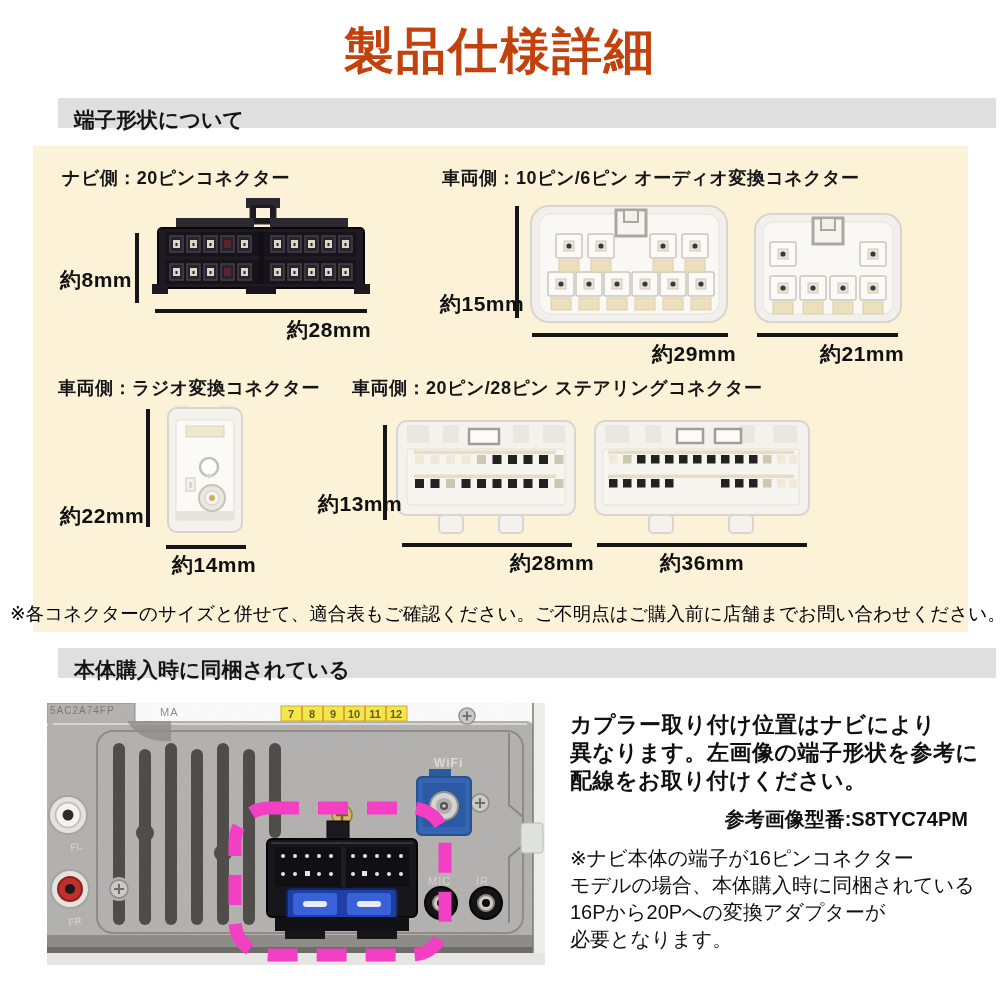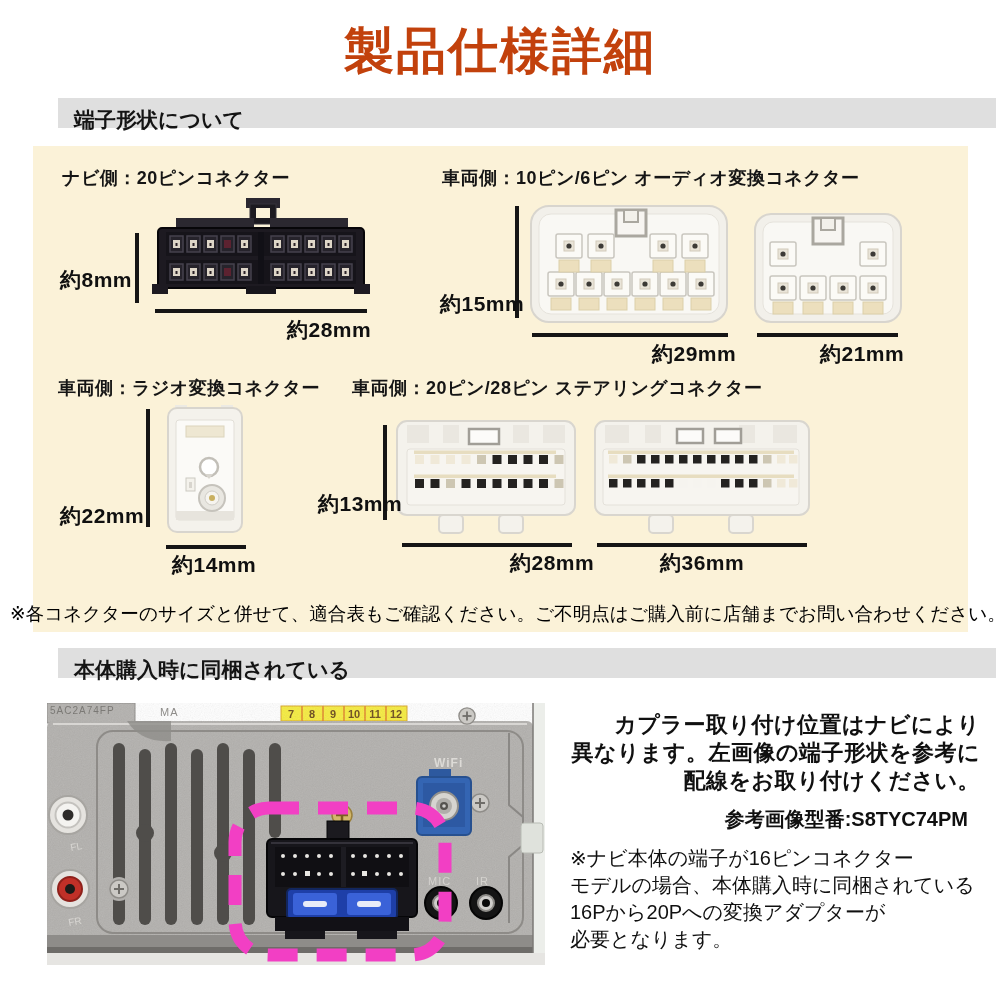--- a/index.html
+++ b/index.html
@@ -11,21 +11,21 @@
   .section-bar{left:30px;width:938px;height:30px;background:#dfdfdf;margin-left:28px;}
   .section-bar span{display:block;padding-left:16px;line-height:43px;font-size:21px;font-weight:bold;color:#141414;}
   #bar1{top:98px;} #bar2{top:648px;}
   #cream-panel{left:33px;top:146px;width:935px;height:486px;background:#fbf2d8;}
   .blklabel{font-weight:bold;font-size:18px;letter-spacing:0.5px;color:#151515;}
   .dim{font-weight:bold;font-size:21px;letter-spacing:0.5px;color:#101010;}
   .vline{width:4px;background:#151515;}
   .hline{height:4px;background:#151515;}
   #terminal-note{left:10px;top:601px;width:986px;font-size:18.6px;color:#000000;white-space:nowrap;letter-spacing:0;}
   #mount-desc{left:570px;top:711px;width:410px;font-size:22px;font-weight:bold;line-height:28px;
-        letter-spacing:0.5px;white-space:pre-line;color:#101010;text-align:right;}
+        letter-spacing:0.5px;white-space:pre-line;color:#101010;}
   #mount-ref{left:570px;top:806px;width:398px;text-align:right;font-size:20px;font-weight:bold;color:#101010;}
   #mount-note{left:570px;top:845px;width:410px;font-size:20px;font-weight:normal;line-height:27px;
         white-space:pre-line;color:#101010;}
   svg text{font-family:"Liberation Sans","DejaVu Sans",sans-serif;}
 </style>
 </head>
 <body>
 
 <svg width="0" height="0" style="position:absolute" aria-hidden="true">
   <defs>

